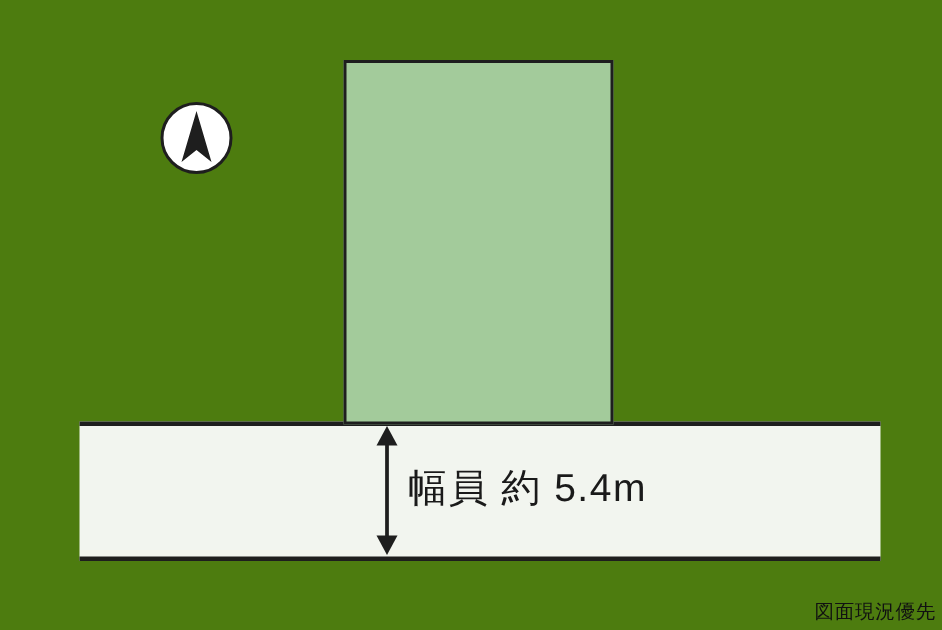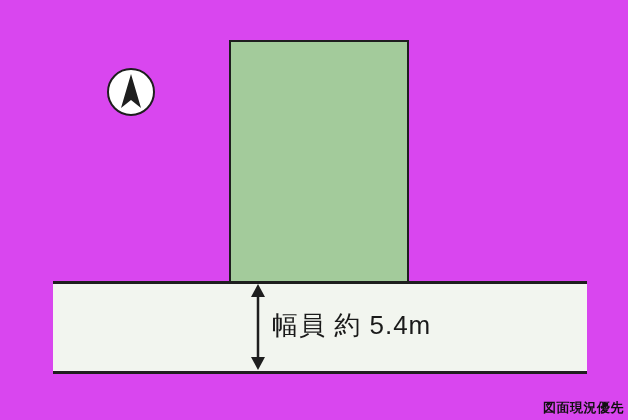--- a/index.html
+++ b/index.html
@@ -5,21 +5,21 @@
   html, body {
     margin: 0;
     padding: 0;
     background: #ffffff;
     font-family: "Liberation Sans", "DejaVu Sans", sans-serif;
   }
   .canvas {
     position: relative;
     width: 628px;
     height: 420px;
-    background: #d946ef;
+    background: #4d7c0f;
     overflow: hidden;
   }
   
   .compass {
     position: absolute;
     left: 107px;
     top: 68px;
     width: 48px;
     height: 48px;
     border: 2px solid #1e1e1e;
@@ -74,21 +74,21 @@
     color: #1a1a1a;
     letter-spacing: 1px;
     white-space: nowrap;
   }
   
   .footer-note {
     position: absolute;
     right: 4px;
     bottom: 3px;
     font-size: 13px;
-    font-weight: bold;
+    font-weight: normal;
     color: #111111;
     letter-spacing: 0.5px;
     white-space: nowrap;
   }
 </style>
 </head>
 <body>
 
 <div class="canvas">
 

